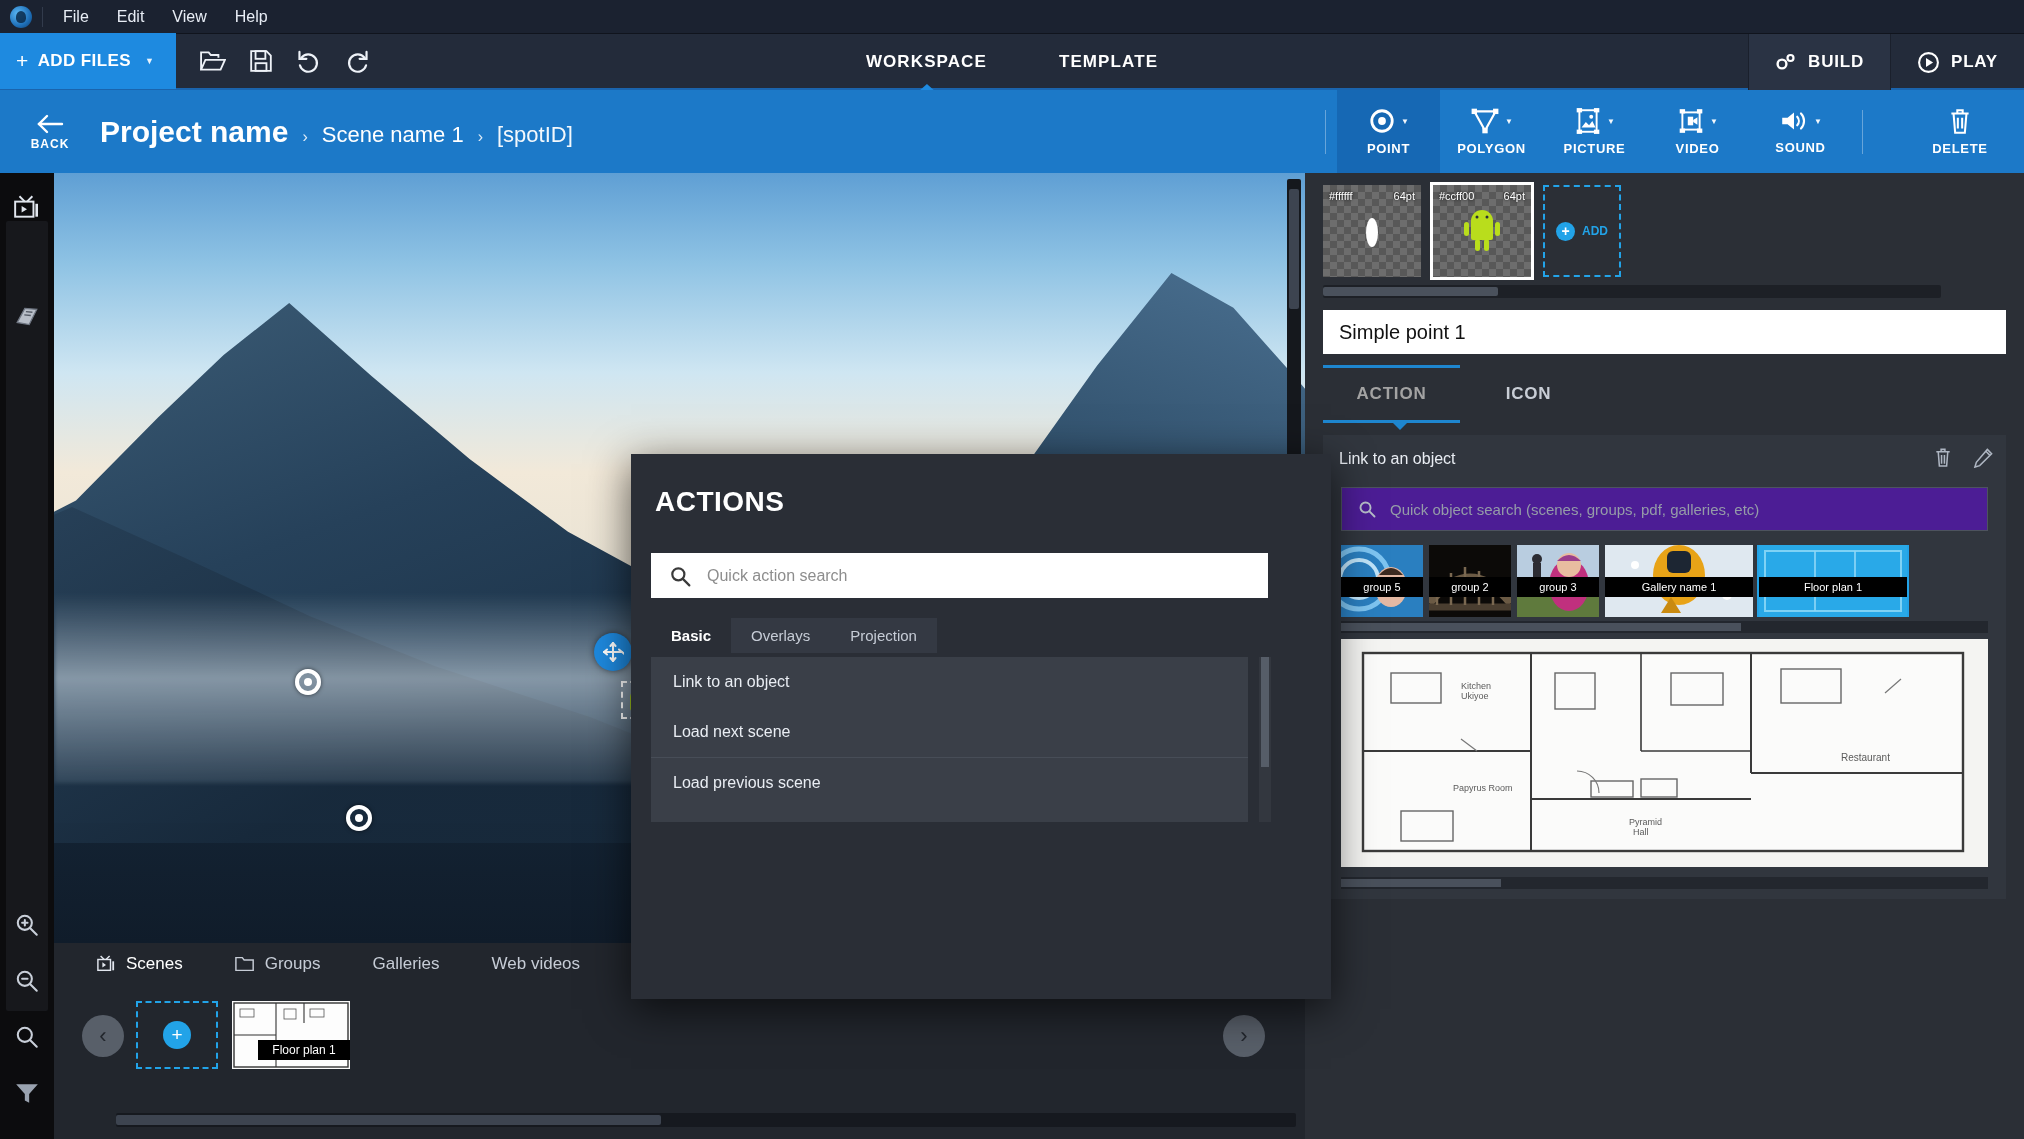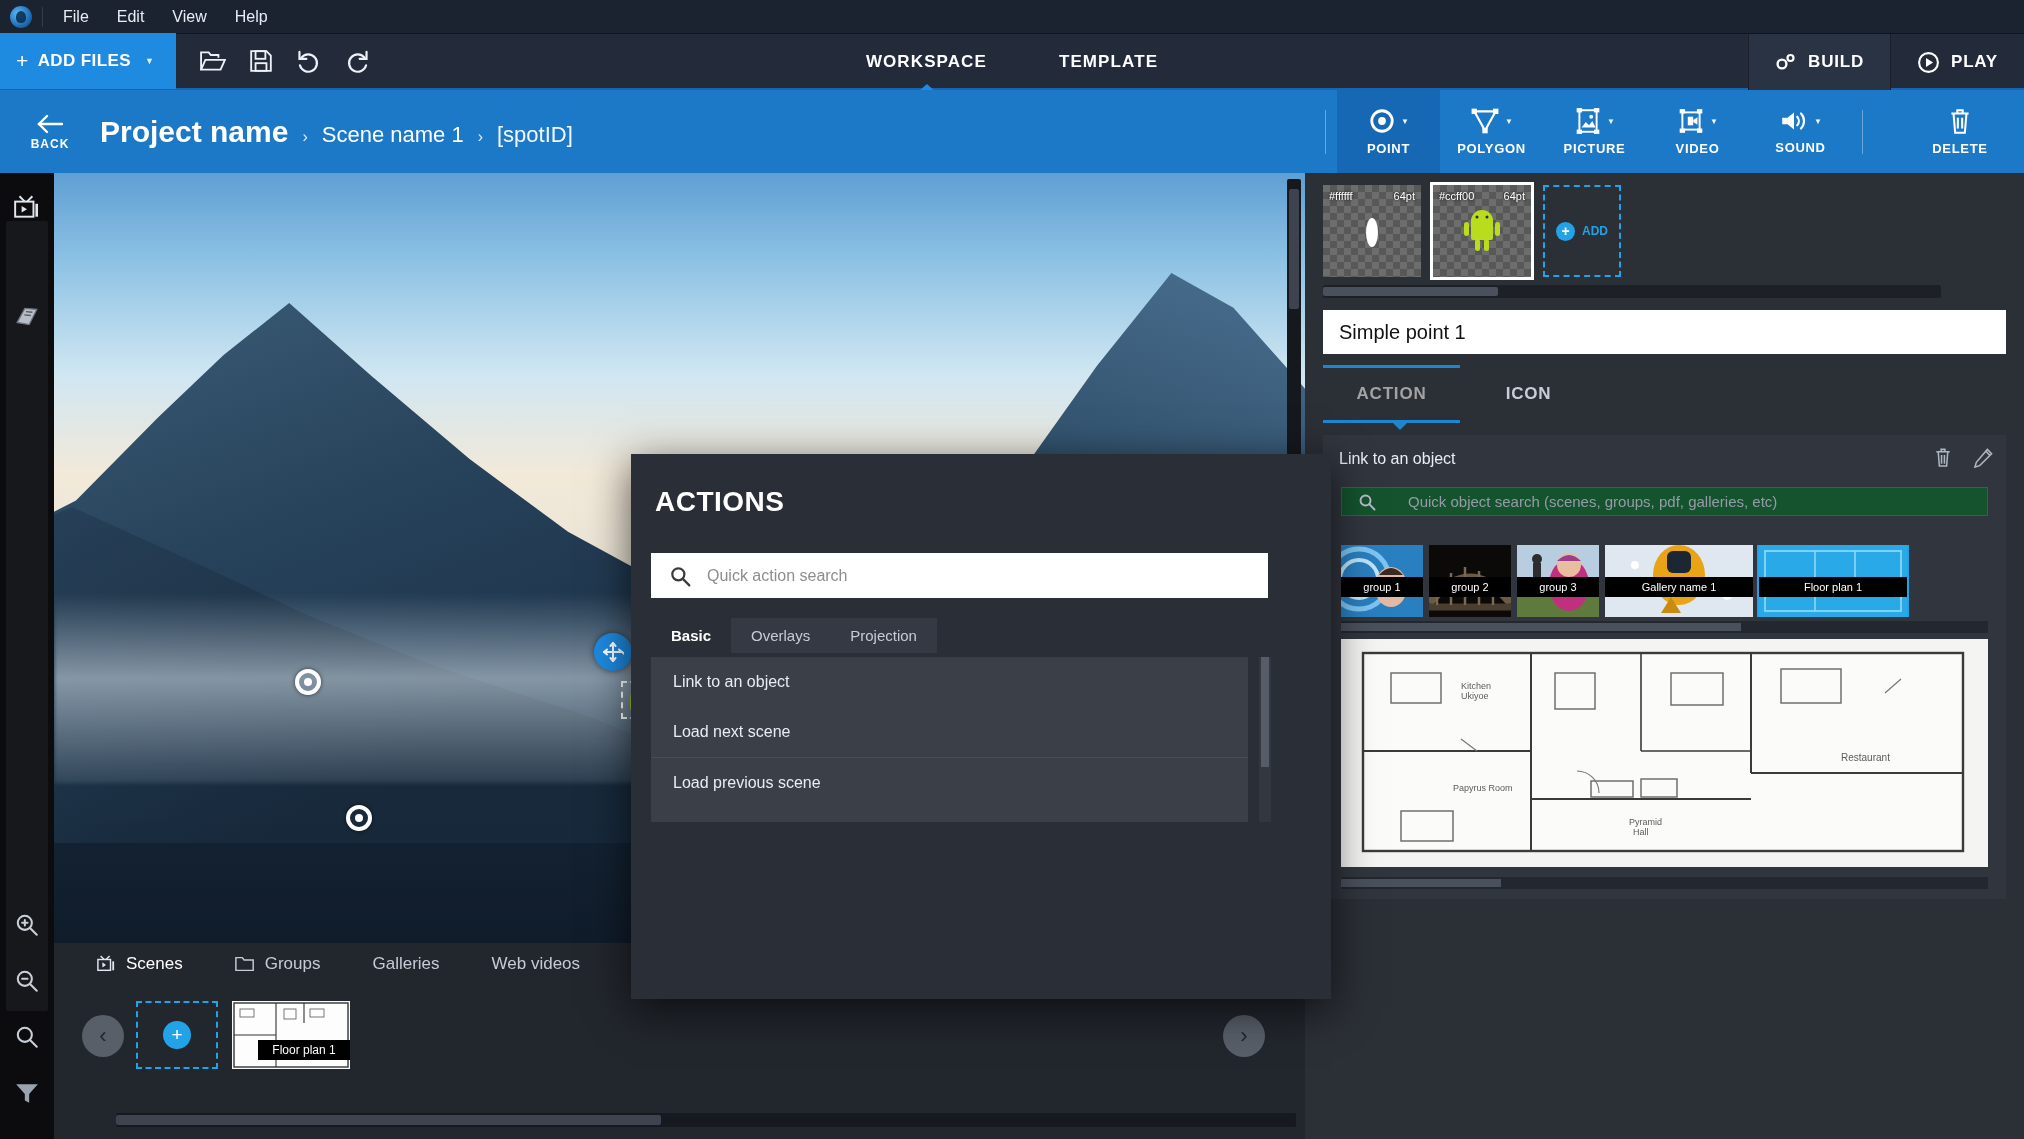--- a/index.html
+++ b/index.html
@@ -307,23 +307,23 @@
 
   .action-card {
     position: absolute; left: 18px; top: 262px; width: 683px; height: 464px;
     background: #31363e;
   }
   .ac-head { height: 48px; display: flex; align-items: center; padding: 0 16px; position: relative; }
   .ac-head .t { color: #e9edf3; font-size: 16px; }
   .ac-head .acts { position: absolute; right: 12px; display: flex; gap: 20px; color: #aeb6c2; }
   .ac-head .acts span { cursor: pointer; }
   .objsearch {
-    position: absolute; left: 18px; top: 52px; width: 647px; height: 29px;
-    background: #14532d; border: 1px solid #4d535e; display: flex; align-items: center;
-    gap: 32px; padding: 0 16px; color: #959ca8; font-size: 15px; cursor: text;
+    position: absolute; left: 18px; top: 52px; width: 647px; height: 44px;
+    background: #4c1d95; border: 1px solid #4d535e; display: flex; align-items: center;
+    gap: 14px; padding: 0 16px; color: #959ca8; font-size: 15px; cursor: text;
   }
   .objgrid { position: absolute; left: 18px; top: 110px; width: 647px; height: 72px; display: flex; gap: 6px; overflow: hidden; }
   .objthumb { position: relative; width: 82px; height: 72px; overflow: hidden; cursor: pointer; }
   .objthumb.wide { width: 148px; }
   .objthumb .cap {
     position: absolute; left: 0; right: 0; bottom: 20px; height: 20px; background: #000;
     color: #fff; font-size: 11px; display: flex; align-items: center; justify-content: center;
   }
   .objthumb.sel { outline: 2px solid #22a3e8; }
   .obj-scroll { position: absolute; left: 18px; top: 186px; width: 647px; height: 12px; background: #23272e; }
@@ -727,21 +727,21 @@
 
       <div class="objgrid">
         <div class="objthumb">
           <svg viewBox="0 0 82 72" width="82" height="72">
             <rect width="82" height="72" fill="#2a7fc0"></rect>
             <circle cx="18" cy="34" r="30" fill="none" stroke="#7ec4f0" stroke-width="5"></circle>
             <circle cx="18" cy="34" r="19" fill="none" stroke="#bfe3f8" stroke-width="4"></circle>
             <ellipse cx="50" cy="42" rx="16" ry="20" fill="#e4b9a4"></ellipse>
             <path d="M38 30q12-14 24 0z" fill="#3c2a20"></path>
           </svg>
-          <div class="cap">group 1</div>
+          <div class="cap">group 5</div>
         </div>
         <div class="objthumb">
           <svg viewBox="0 0 82 72" width="82" height="72">
             <rect width="82" height="72" fill="#0c0a08"></rect>
             <path d="M0 58 Q41 8 82 58" fill="none" stroke="#6b5a44" stroke-width="9"></path>
             <path d="M0 62h82" stroke="#4a3e30" stroke-width="7"></path>
             <path d="M8 60V40M22 60V28M36 60V22M50 60V26M64 60V38" stroke="#7a6850" stroke-width="2.5"></path>
           </svg>
           <div class="cap">group 2</div>
         </div>

